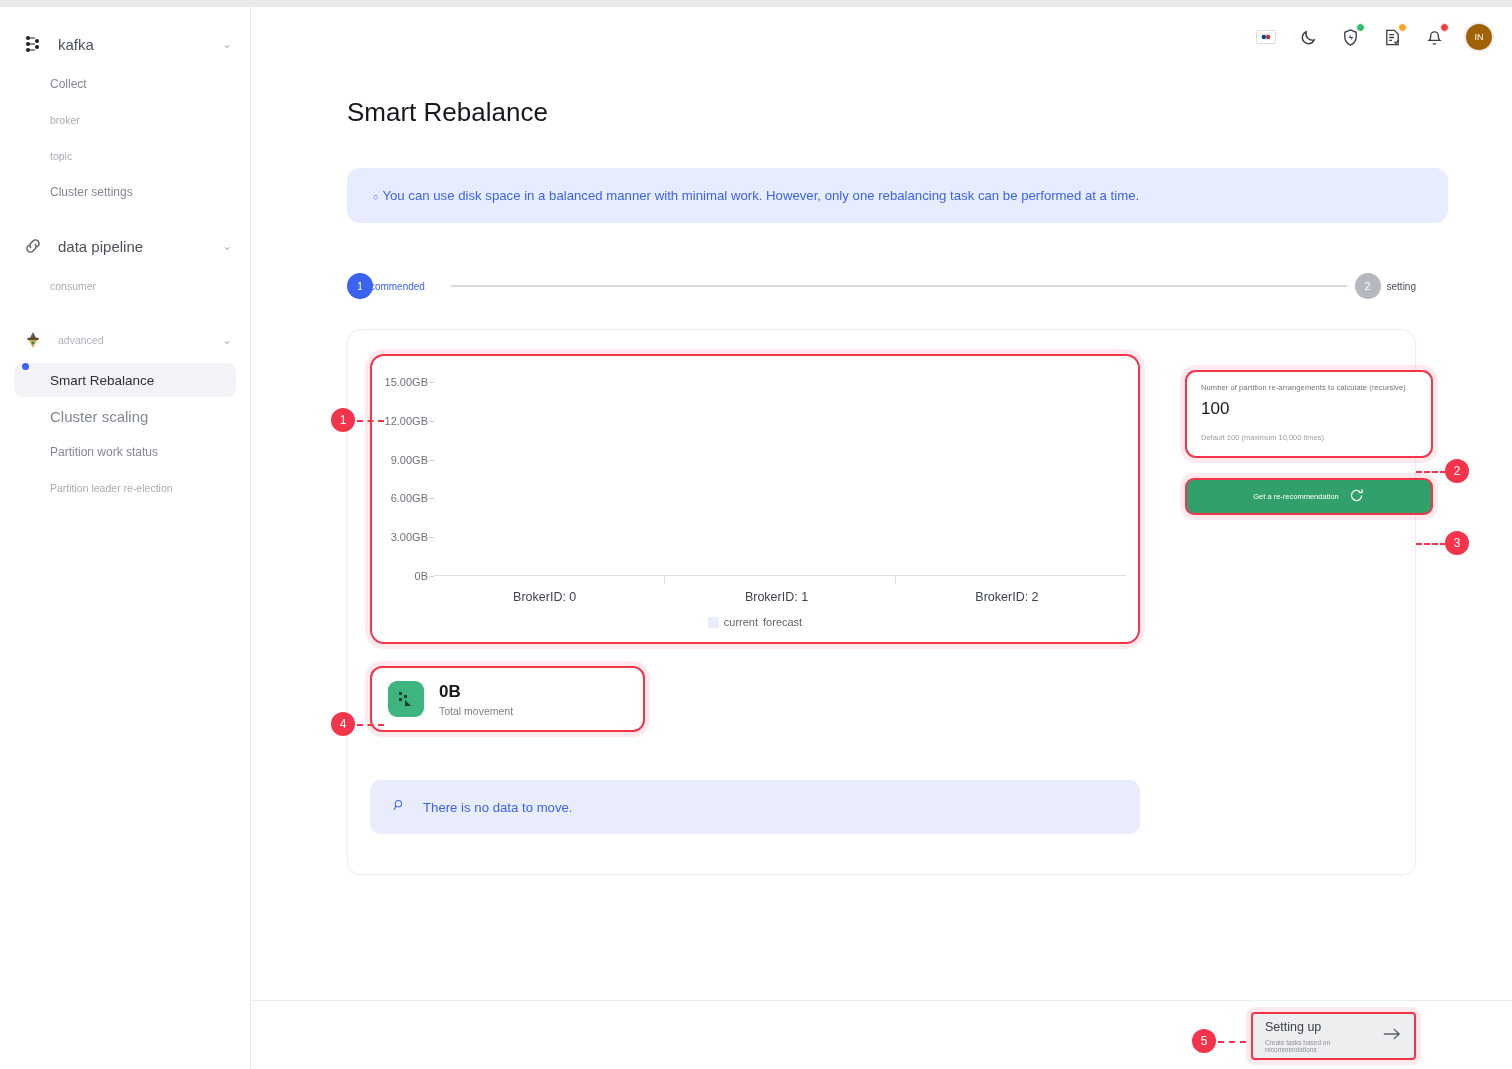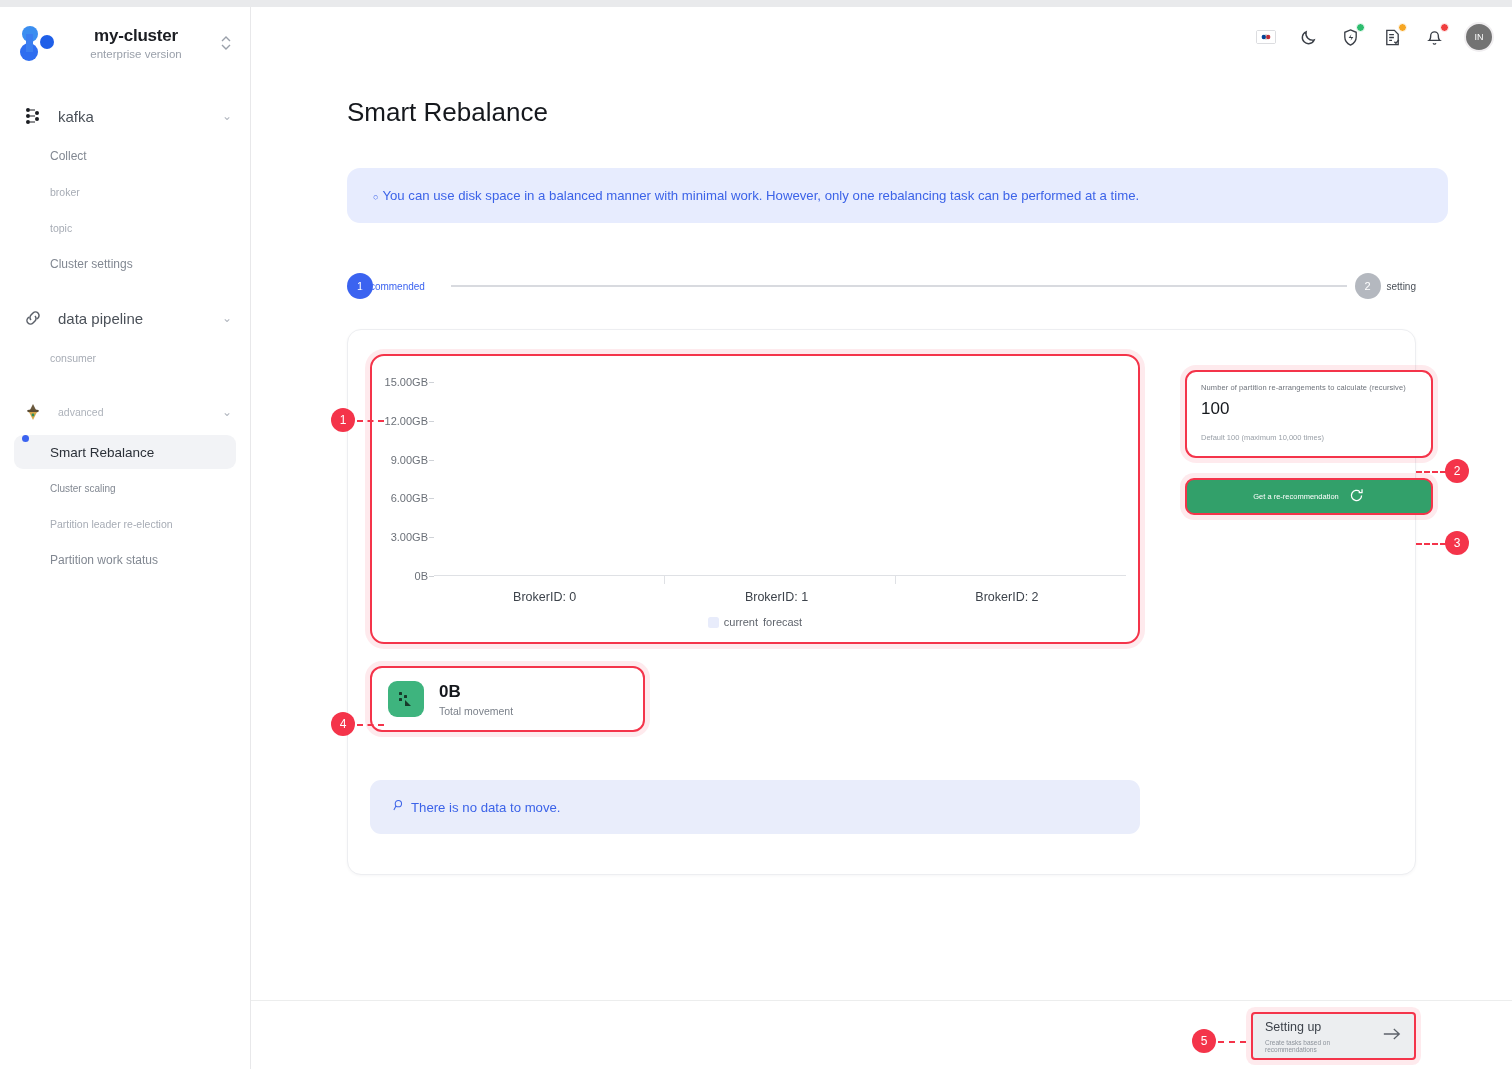--- a/index.html
+++ b/index.html
@@ -47,21 +47,21 @@
 
   
   .header {
     position:absolute; top:7px; left:251px; width:1261px; height:60px;
     display:flex; align-items:center; justify-content:flex-end; padding-right:18px; gap:18px;
     background:#fff;
   }
   .hdr-icon { position:relative; width:24px; height:24px; display:flex; align-items:center; justify-content:center; cursor:pointer; color:#3a3f47; }
   .hdr-badge { position:absolute; top:-2px; right:-3px; width:9px; height:9px; border-radius:50%; border:1.5px solid #fff; }
   .avatar {
-    width:30px; height:30px; border-radius:50%; background:#737373; color:#fff;
+    width:30px; height:30px; border-radius:50%; background:#a16207; color:#fff;
     font-size:9px; display:flex; align-items:center; justify-content:center; cursor:pointer;
     border:2px solid #f0eef0;
   }
   .flagbox { width:20px; height:14px; background:#fff; border:1px solid #dcdde0; border-radius:2px;
              display:flex; align-items:center; justify-content:center; font-size:10px; }
 
   
   .main { position:absolute; top:67px; left:251px; width:1261px; height:933px; background:#fff; overflow:hidden; }
   .page-title { font-size:26px; color:#15181d; margin:30px 0 0 96px; font-weight:400; }
 
@@ -130,21 +130,21 @@
     margin-top:22px; width:275px; border:2.5px solid #f4344a; border-radius:12px; background:#fff;
     padding:13px 16px; display:flex; align-items:center; gap:15px;
     box-shadow:0 0 0 5px rgba(244,52,74,.10);
   }
   .move-icon { width:36px; height:36px; border-radius:9px; background:#3eb47e; display:flex; align-items:center; justify-content:center; flex:0 0 36px; }
   .move-val { font-size:17px; font-weight:bold; color:#15181d; }
   .move-sub { font-size:10.5px; color:#7b818a; margin-top:3px; }
 
   
   .infobox { margin-top:48px; width:770px; background:#e9edfb; border-radius:11px; padding:18px 22px; }
-  .info-head { display:flex; align-items:center; gap:4px; color:#3c63e8; font-size:13.2px; }
+  .info-head { display:flex; align-items:center; gap:16px; color:#3c63e8; font-size:13.2px; }
   .info-body { font-size:12.8px; color:#3a4049; margin-top:17px; }
 
   
   .footer { position:absolute; top:1000px; left:251px; width:1261px; height:69px; background:#fff; border-top:1px solid #eceded; }
   .setup-btn {
     position:absolute; right:96px; top:11px; width:165px; height:48px; background:#eceef0;
     border:2.5px solid #f4344a; border-radius:4px; box-shadow:0 0 0 5px rgba(244,52,74,.10);
     padding:7px 12px; cursor:pointer; display:flex; align-items:center;
   }
   .setup-txt { flex:1; }
@@ -160,40 +160,20 @@
   .dashline { position:absolute; height:0; border-top:2px dashed #f4344a; z-index:19; }
 </style>
 </head>
 <body>
 
 <div class="app">
 
   <div class="top-strip"></div>
 
   <aside class="sidebar">
-    <div class="brand">
-      <div class="brand-logo">
-        <svg width="46" height="46" viewBox="0 0 46 46">
-          <circle cx="16" cy="14" r="8" fill="#3b8ef0"></circle>
-          <circle cx="15" cy="32" r="9" fill="#2f6ef0"></circle>
-          <rect x="12" y="14" width="7" height="18" fill="#3b7ef0"></rect>
-          <circle cx="33" cy="22" r="7" fill="#1f5fe8"></circle>
-        </svg>
-      </div>
-      <div class="brand-text">
-        <div class="brand-title">my-cluster</div>
-        <div class="brand-sub">enterprise version</div>
-      </div>
-      <div class="brand-caret">
-        <svg width="12" height="18" viewBox="0 0 12 18" fill="none" stroke="#9aa0aa" stroke-width="1.4">
-          <path d="M2 7l4-4 4 4"></path>
-            <path d="M2 11l4 4 4-4"></path>
-        </svg>
-      </div>
-    </div>
 
     <div class="nav-group">
       <div class="nav-group-head">
         <div class="nav-group-icon">
           <svg width="20" height="20" viewBox="0 0 20 20" fill="#1b1d22">
             <circle cx="5" cy="4" r="2"></circle>
               <circle cx="5" cy="10" r="2"></circle>
               <circle cx="5" cy="16" r="2"></circle>
             <circle cx="14" cy="7" r="2"></circle>
               <circle cx="14" cy="13" r="2"></circle>
@@ -244,27 +224,27 @@
           </svg>
         </div>
         <div class="nav-group-label small">advanced</div>
         <div class="nav-chev">⌄</div>
       </div>
       <div class="nav-item-wrap">
         <div class="nav-dot"></div>
         <div class="nav-item active">Smart Rebalance</div>
       </div>
       <div class="nav-item-wrap">
-        <div class="nav-item med" style="font-size:10px;">Cluster scaling</div>
+        <div class="nav-item med" style="font-size:15px;">Cluster scaling</div>
+      </div>
+      <div class="nav-item-wrap">
+        <div class="nav-item med">Partition work status</div>
       </div>
       <div class="nav-item-wrap">
         <div class="nav-item tiny">Partition leader re-election</div>
-      </div>
-      <div class="nav-item-wrap">
-        <div class="nav-item med">Partition work status</div>
       </div>
     </div>
   </aside>
 
   <header class="header">
     <div class="hdr-icon">
       <div class="flagbox">
         <svg width="18" height="12" viewBox="0 0 18 12">
           <rect width="18" height="12" fill="#fff"></rect>
           <path d="M9 6a2.2 2.2 0 014.4 0 2.2 2.2 0 01-4.4 0z" fill="#cd2e3a"></path>

